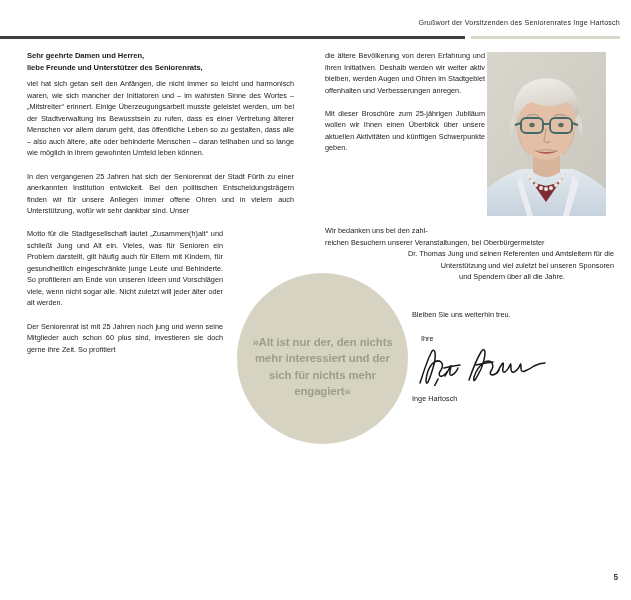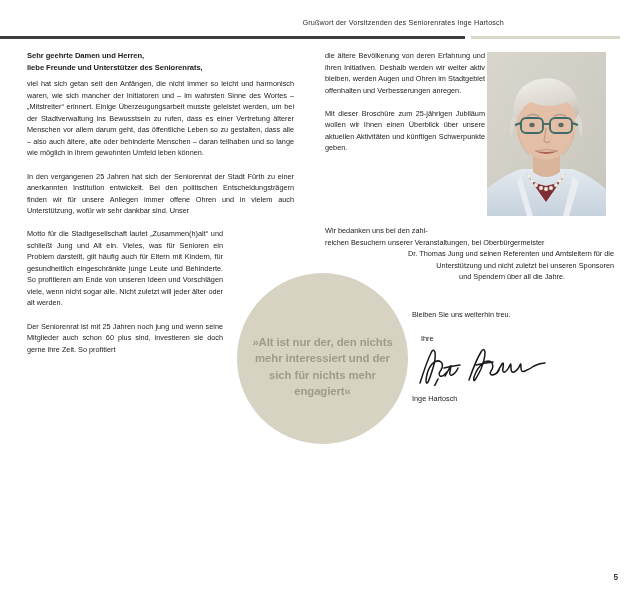--- a/index.html
+++ b/index.html
@@ -14,21 +14,21 @@
     font-family: "Liberation Sans", sans-serif;
     color: #1a1a1a;
     overflow: hidden;
   }
 
   
   #running-head {
     position: absolute;
     top: 18px;
     left: 0;
-    width: 504px;
+    width: 620px;
     text-align: right;
     font-size: 7.2px;
     letter-spacing: 0.15px;
     color: #2b2b2b;
     white-space: nowrap;
   }
   #header-rule {
     position: absolute;
     top: 36px;
     left: 0;
@@ -216,21 +216,21 @@
 
 <div id="right-column" class="column">
   <p class="para">die ältere Bevölkerung von deren Erfahrung und ihren Initiativen. Deshalb werden wir weiter aktiv bleiben, werden Augen und Ohren im Stadtgebiet offenhalten und Verbesserungen anregen.</p>
   <p class="para">Mit dieser Broschüre zum 25-jährigen Jubiläum wollen wir Ihnen einen Überblick über unsere aktuellen Aktivitäten und künftigen Schwerpunkte geben.</p>
 </div>
 
 <div id="right-column-wide">
   <span class="shaped-line l1">Wir bedanken uns bei den zahl-</span>
   <span class="shaped-line l2">reichen Besuchern unserer Veranstaltungen, bei Oberbürgermeister</span>
   <span class="shaped-line l3">Dr. Thomas Jung und seinen Referenten und Amtsleitern für die</span>
-  <span class="shaped-line l4">Unterstützung und nicht zuletzt bei unseren Sponsoren</span>
+  <span class="shaped-line l4">Unterstützung und viel zuletzt bei unseren Sponsoren</span>
   <span class="shaped-line l5">und Spendern über all die Jahre.</span>
 </div>
 
 <div id="pull-quote">
   <div id="pull-quote-text">»Alt ist nur der, den nichts mehr interessiert und der sich für nichts mehr engagiert«</div>
 </div>
 
 <div id="portrait">
   <svg width="119" height="164" viewBox="0 0 119 164">
     <defs>

